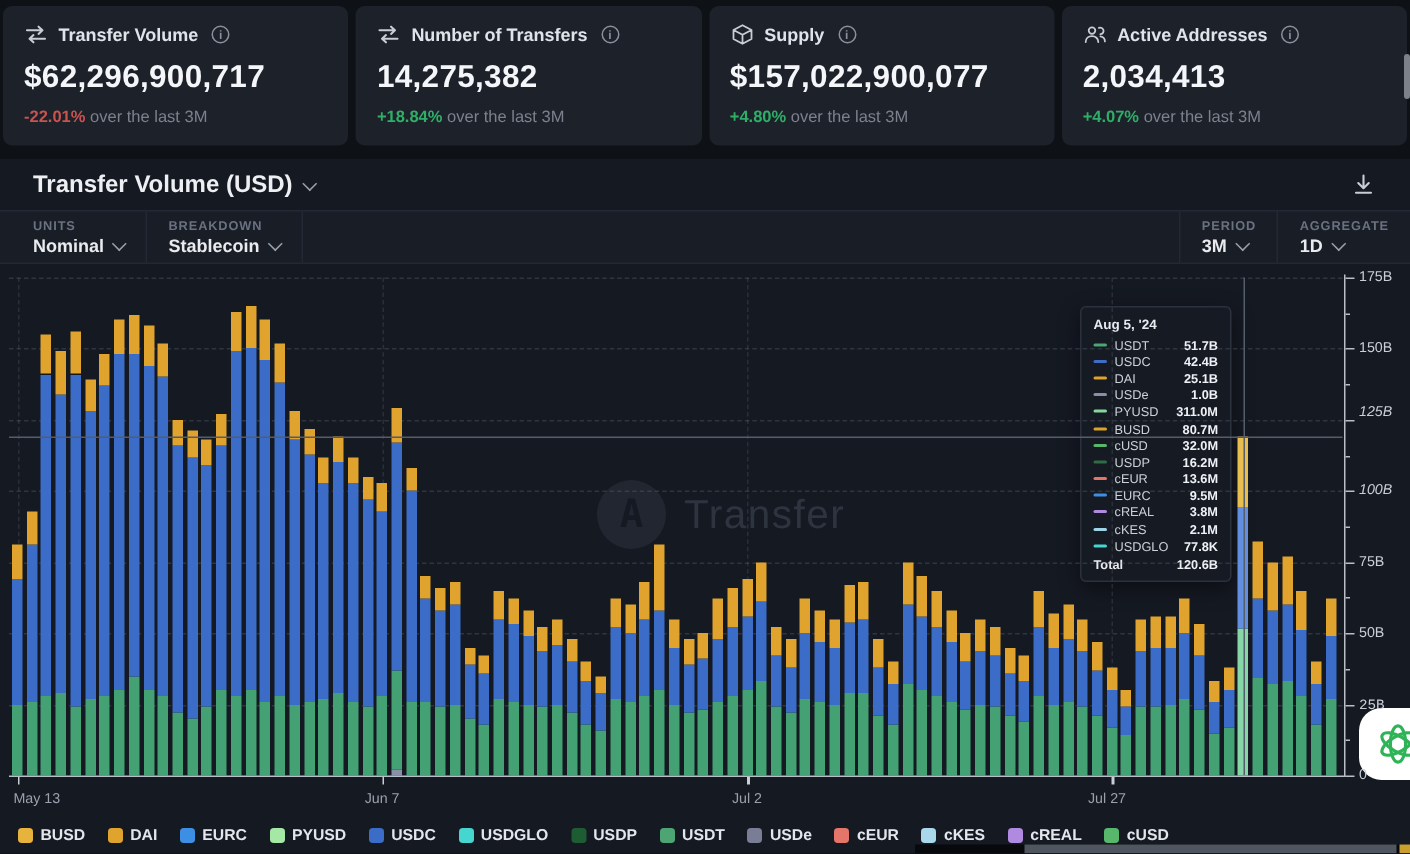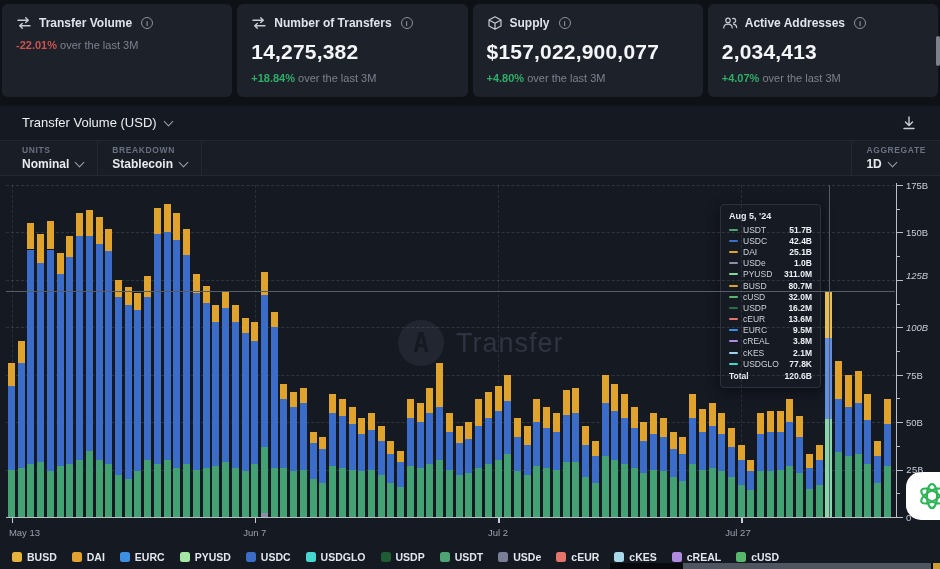--- a/index.html
+++ b/index.html
@@ -13,21 +13,21 @@
   .card-icon{width:16px;height:16px;color:#c7ccd5;flex:0 0 auto;}
   .info{width:12px;height:12px;border:1px solid #8b919c;border-radius:50%;color:#8b919c;
         font-size:8px;line-height:12px;text-align:center;font-weight:700;box-sizing:border-box;margin-left:2px;}
   .card-value{margin-top:9px;font-size:21px;font-weight:700;color:#f4f6f9;letter-spacing:.2px;}
   .card-delta{margin-top:8px;font-size:11px;color:#7c828d;}
   .delta-up{color:#2fae68;font-weight:700;}
   .delta-down{color:#c9534f;font-weight:700;}
   
   #panel{position:absolute;top:106px;left:0;width:940px;height:463px;background:#151922;}
   #panel-head{position:absolute;top:0;left:0;right:0;height:34px;}
-  #sec-title{position:absolute;left:22px;top:9px;font-size:13px;font-weight:400;color:#edeff3;display:flex;align-items:center;gap:8px;}
+  #sec-title{position:absolute;left:22px;top:9px;font-size:16px;font-weight:700;color:#edeff3;display:flex;align-items:center;gap:8px;}
   .chev{width:6px;height:6px;border-right:1.6px solid #9aa0ab;border-bottom:1.6px solid #9aa0ab;
         transform:rotate(45deg);display:inline-block;margin-top:-3px;}
   #dl-btn{position:absolute;right:22px;top:8px;width:18px;height:18px;color:#c9ced6;cursor:pointer;}
   #controls{position:absolute;top:34px;left:0;right:0;height:36px;background:#191d26;
             border-top:1px solid #232834;border-bottom:1px solid #232834;display:flex;box-sizing:border-box;}
   .ctl{padding:4px 14px 0 14px;border-right:1px solid #232834;min-width:56px;}
   .ctl:first-child{padding-left:22px;}
   .ctl-r{padding:4px 14px 0 14px;border-left:1px solid #232834;}
   .ctl-label{font-size:8.5px;letter-spacing:.6px;color:#6a7181;font-weight:700;}
   .ctl-value{margin-top:2px;font-size:12px;color:#e9ebef;font-weight:600;display:flex;align-items:center;gap:7px;}
@@ -77,20 +77,21 @@
 
   <div id="cards">
       <div class="card">
         <div class="card-head">
           <span class="card-icon"><svg viewBox="0 0 16 16" width="16" height="16">
               <path d="M2 5.2 h10 M9.7 2.8 L12.3 5.2 L9.7 7.6 M14 10.8 H4 M6.3 8.4 L3.7 10.8 L6.3 13.2" stroke="currentColor" stroke-width="1.4" fill="none" stroke-linecap="round" stroke-linejoin="round"></path>
             </svg></span>
           <span class="card-title">Transfer Volume</span>
           <span class="info">i</span>
         </div>
+        <div class="card-value">$62,296,900,717</div>
         <div class="card-delta"><span class="delta-down">-22.01%</span> over the last 3M</div>
       </div>
       <div class="card">
         <div class="card-head">
           <span class="card-icon"><svg viewBox="0 0 16 16" width="16" height="16">
               <path d="M2 5.2 h10 M9.7 2.8 L12.3 5.2 L9.7 7.6 M14 10.8 H4 M6.3 8.4 L3.7 10.8 L6.3 13.2" stroke="currentColor" stroke-width="1.4" fill="none" stroke-linecap="round" stroke-linejoin="round"></path>
             </svg></span>
           <span class="card-title">Number of Transfers</span>
           <span class="info">i</span>
         </div>
@@ -143,20 +144,27 @@
           </div>
         </div>
         <div class="ctl">
           <div class="ctl-label">BREAKDOWN</div>
           <div class="ctl-value">
             <span>Stablecoin</span>
             <span class="chev"></span>
           </div>
         </div>
         <div id="ctl-spacer"></div>
+        <div class="ctl-r">
+          <div class="ctl-label">PERIOD</div>
+          <div class="ctl-value">
+            <span>3M</span>
+            <span class="chev"></span>
+          </div>
+        </div>
         <div class="ctl-r">
           <div class="ctl-label">AGGREGATE</div>
           <div class="ctl-value">
             <span>1D</span>
             <span class="chev"></span>
           </div>
         </div>
       </div>
     <div id="chart-layer-host"></div>
   </div>

